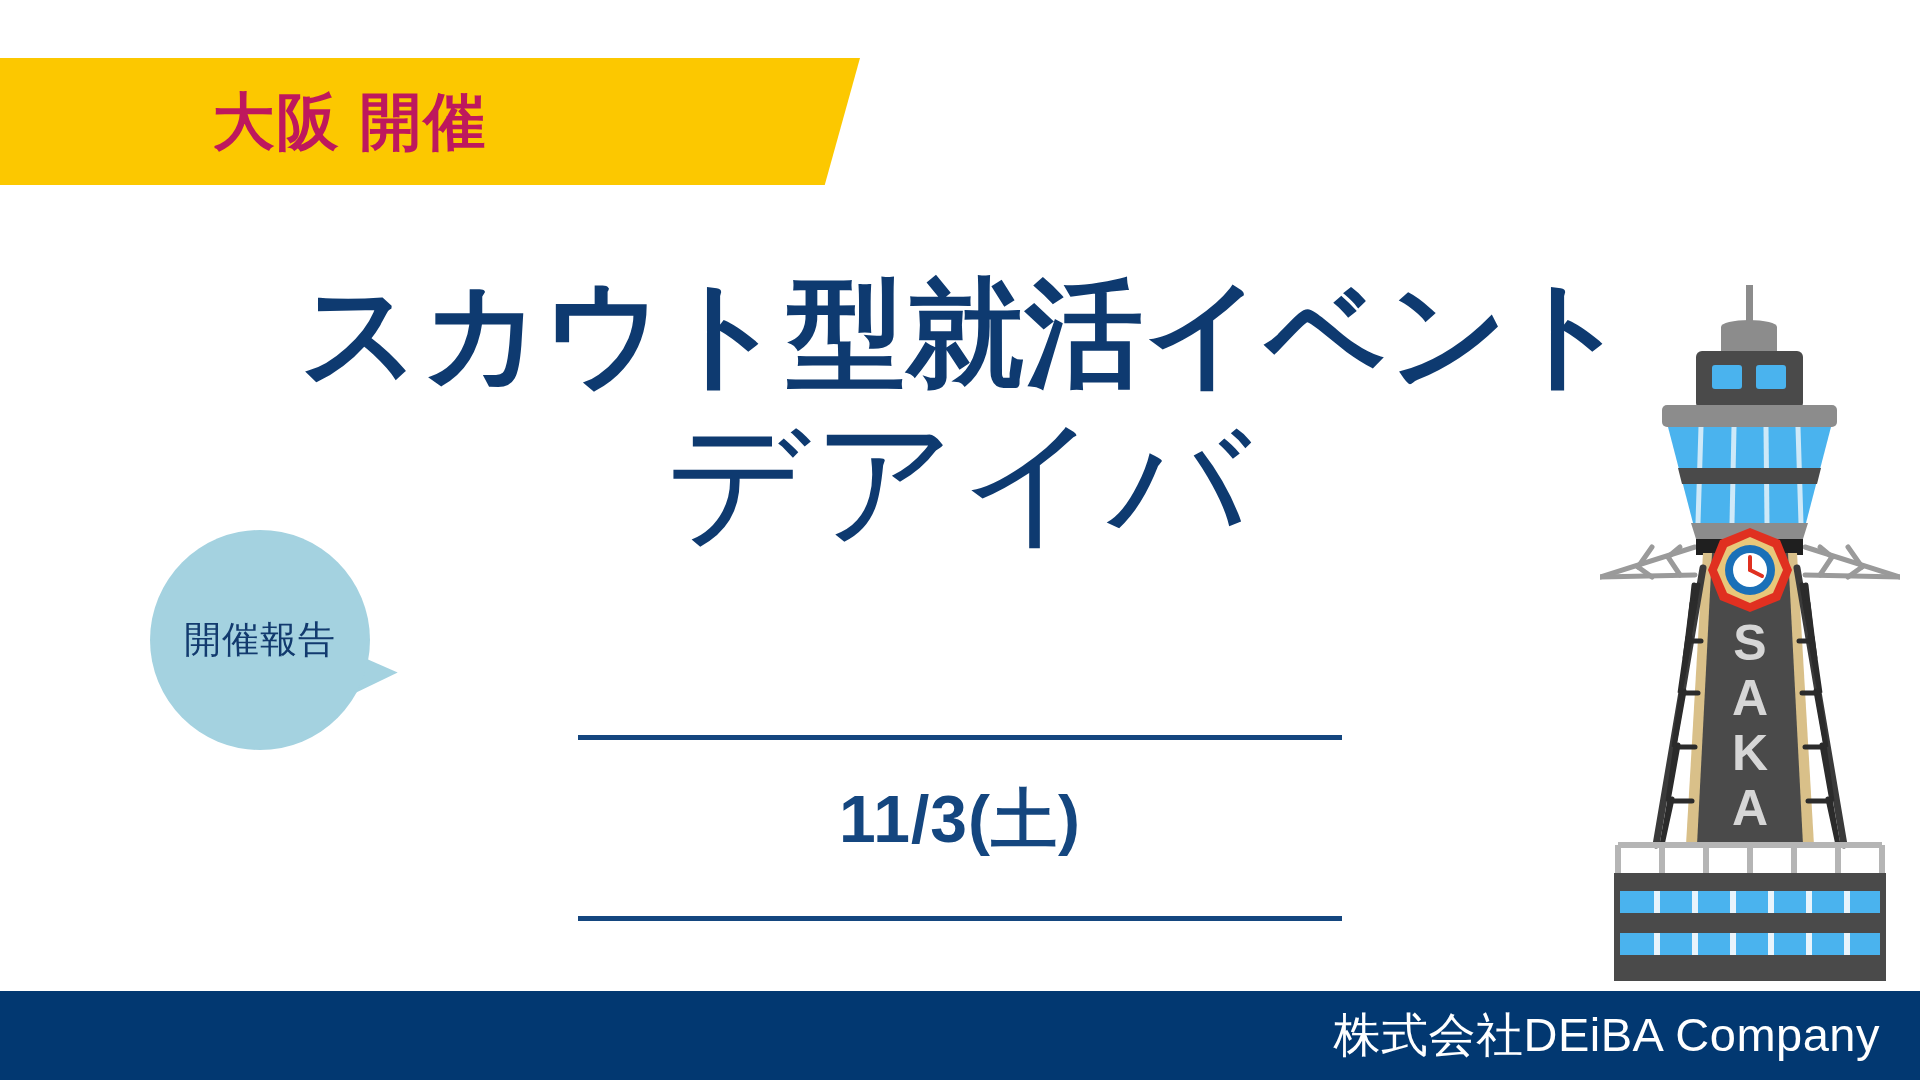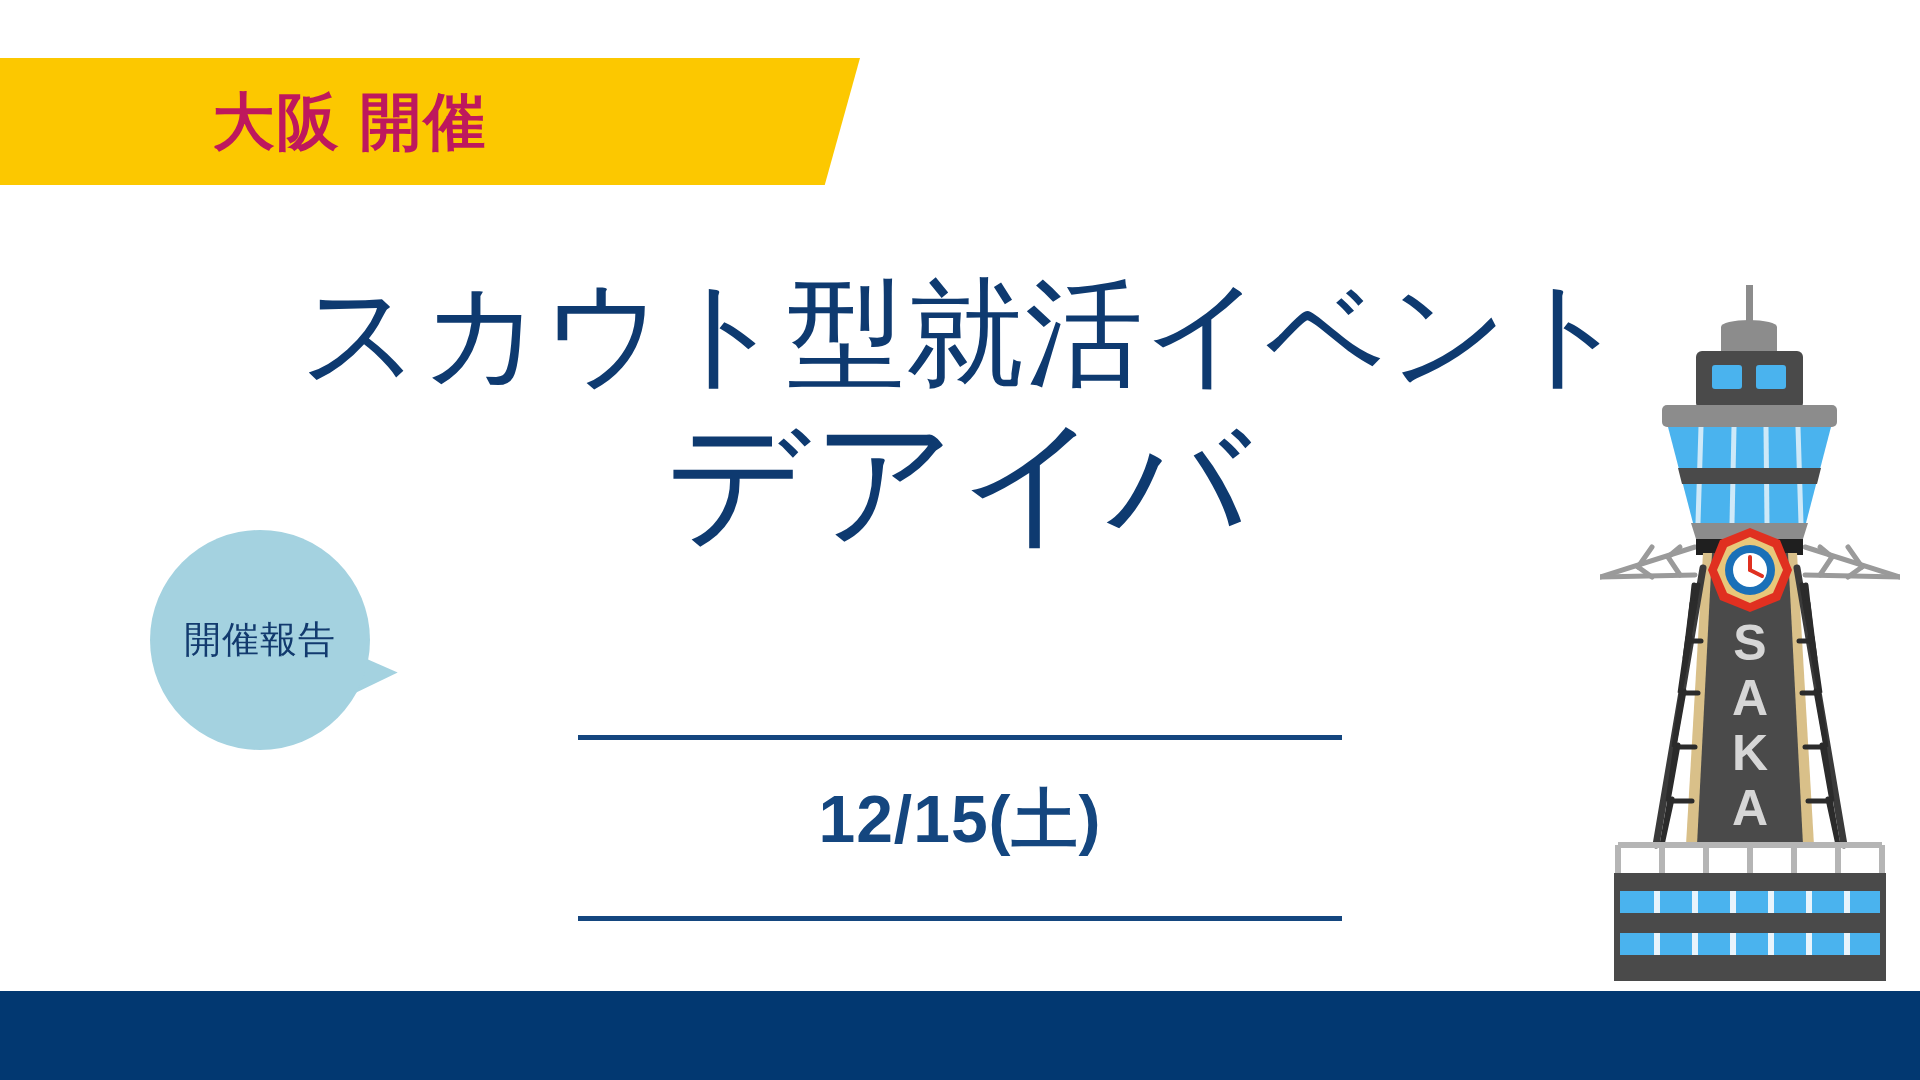--- a/index.html
+++ b/index.html
@@ -47,21 +47,21 @@
   }
 
   
   .headline-1 {
     position: absolute;
     left: 300px;
     top: 272px;
     width: 1320px;
     text-align: center;
     font-size: 118px;
-    font-weight: normal;
+    font-weight: bold;
     line-height: 1.05;
     color: #0e3a70;
     letter-spacing: 1px;
     white-space: nowrap;
     text-shadow: 2px 2px 0 rgba(255,255,255,0.85);
   }
   .headline-2 {
     position: absolute;
     left: 300px;
     top: 408px;
@@ -187,21 +187,21 @@
   <div class="headline-1">スカウト型就活イベント</div>
   <div class="headline-2">デアイバ</div>
 
   <div class="bubble-wrap">
     <div class="bubble-tail"></div>
     <div class="bubble-circle"></div>
     <div class="bubble-text">開催報告</div>
   </div>
 
   <div class="rule rule-top"></div>
-  <div class="date-text">12/15(土)</div>
+  <div class="date-text">11/3(土)</div>
   <div class="rule rule-bottom"></div>
 
   <div class="tower">
     <svg viewBox="0 0 300 700" xmlns="http://www.w3.org/2000/svg">
 
       <rect x="146" y="0" width="7" height="38" fill="#8c8c8c"></rect>
 
       <ellipse cx="149" cy="42" rx="28" ry="7" fill="#8c8c8c"></ellipse>
       <rect x="121" y="42" width="56" height="36" fill="#8c8c8c"></rect>
       <ellipse cx="149" cy="78" rx="28" ry="7" fill="#8c8c8c"></ellipse>
@@ -322,14 +322,15 @@
         <rect x="92" y="648" width="6" height="22"></rect>
         <rect x="130" y="648" width="6" height="22"></rect>
         <rect x="168" y="648" width="6" height="22"></rect>
         <rect x="206" y="648" width="6" height="22"></rect>
         <rect x="244" y="648" width="6" height="22"></rect>
       </g>
     </svg>
   </div>
 
   <div class="footer"></div>
+  <div class="footer-text">株式会社DEiBA Company</div>
 
 </div>
 
 </body></html>

